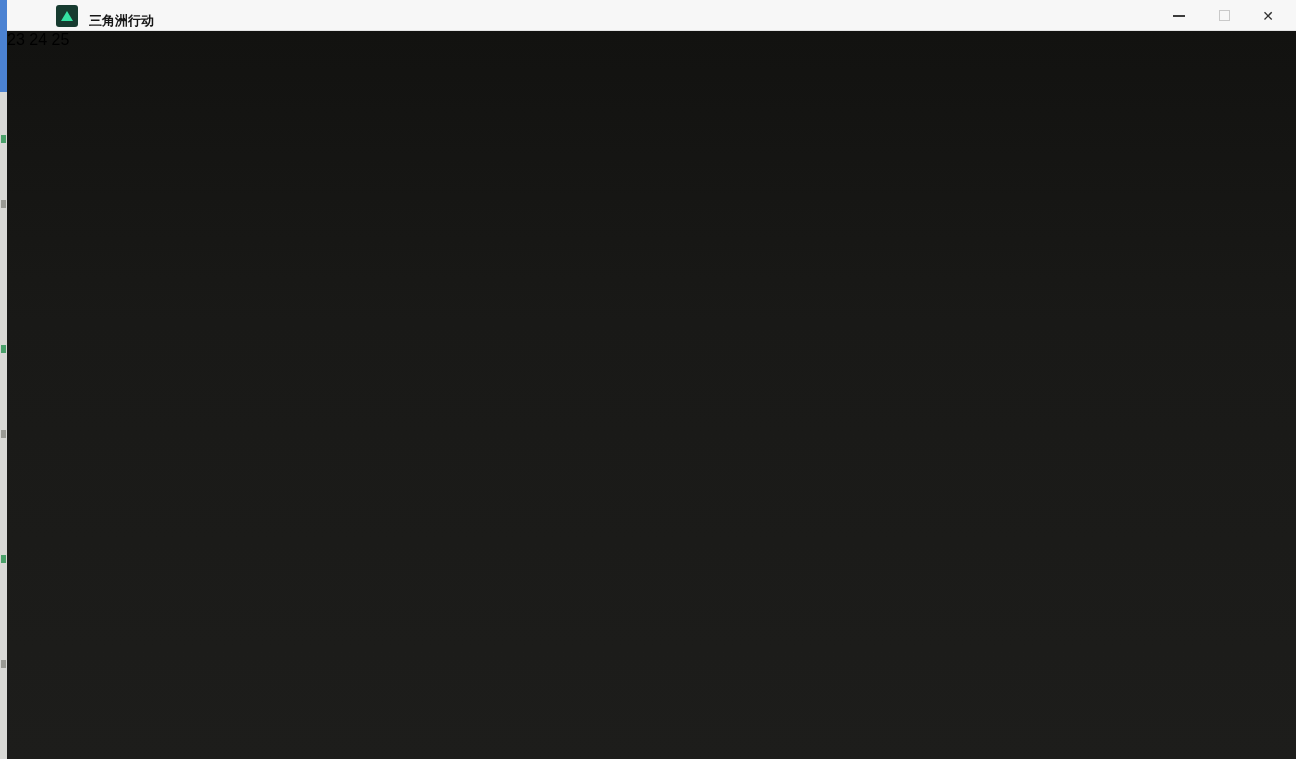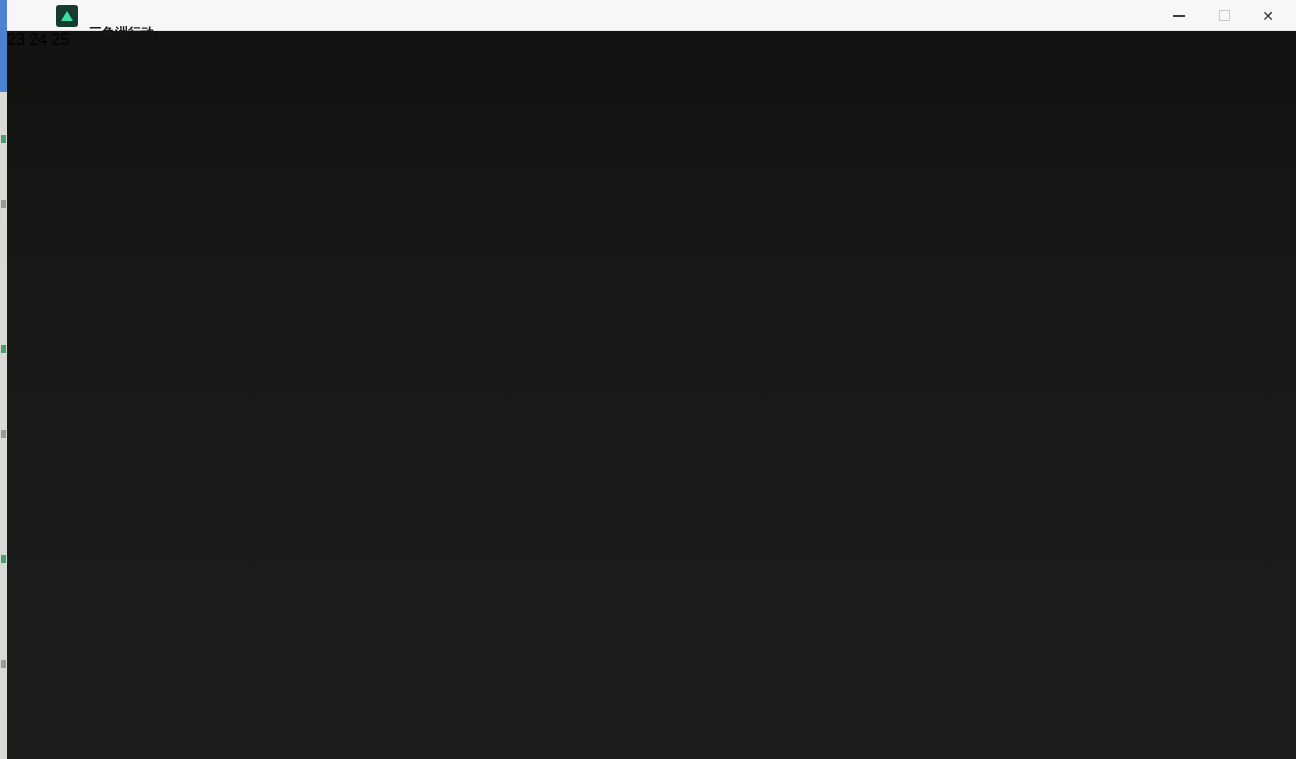--- a/index.html
+++ b/index.html
@@ -9,21 +9,21 @@
 
   
   .side-sliver { position:absolute; left:0; top:0; width:7px; height:759px; background:#d9d9d6; z-index:6; }
   .side-sliver .blue { position:absolute; left:0; top:0; width:7px; height:92px; background:#4b82d2; }
   .side-sliver .mark { position:absolute; left:1px; width:5px; height:8px; }
 
   
   .titlebar { position:absolute; left:7px; top:0; width:1289px; height:31px; background:#f7f7f7; border-bottom:1px solid #e3e3e3; z-index:10; }
   .app-logo { position:absolute; left:49px; top:5px; width:22px; height:22px; background:#173b30; border-radius:3px; }
   .app-logo .tri { position:absolute; left:5px; top:6px; width:0; height:0; border-left:6px solid transparent; border-right:6px solid transparent; border-bottom:10px solid #35e0a2; }
-  .app-title { position:absolute; left:82px; top:24px; font-size:13px; font-weight:700; color:#161616; }
+  .app-title { position:absolute; left:82px; top:12px; font-size:13px; font-weight:700; color:#161616; }
   .winbtn { position:absolute; top:0; width:34px; height:31px; display:flex; align-items:center; justify-content:center; }
   .winbtn.min { left:1155px; } .winbtn.max { left:1200px; } .winbtn.close { left:1244px; }
   .min-glyph { width:12px; height:0; border-top:2px solid #3c3c3c; }
   .max-glyph { width:11px; height:11px; border:1.5px solid #c9c9c9; }
   .close-glyph { font-size:14px; color:#303030; line-height:1; }
 
   
   .scene { position:absolute; left:7px; top:31px; width:1289px; height:728px; overflow:hidden;
            background:linear-gradient(180deg,#121210 0%,#191917 40%,#1d1d1b 100%); z-index:0; }
   .crate-left { position:absolute; left:0; top:0; width:560px; height:420px;

